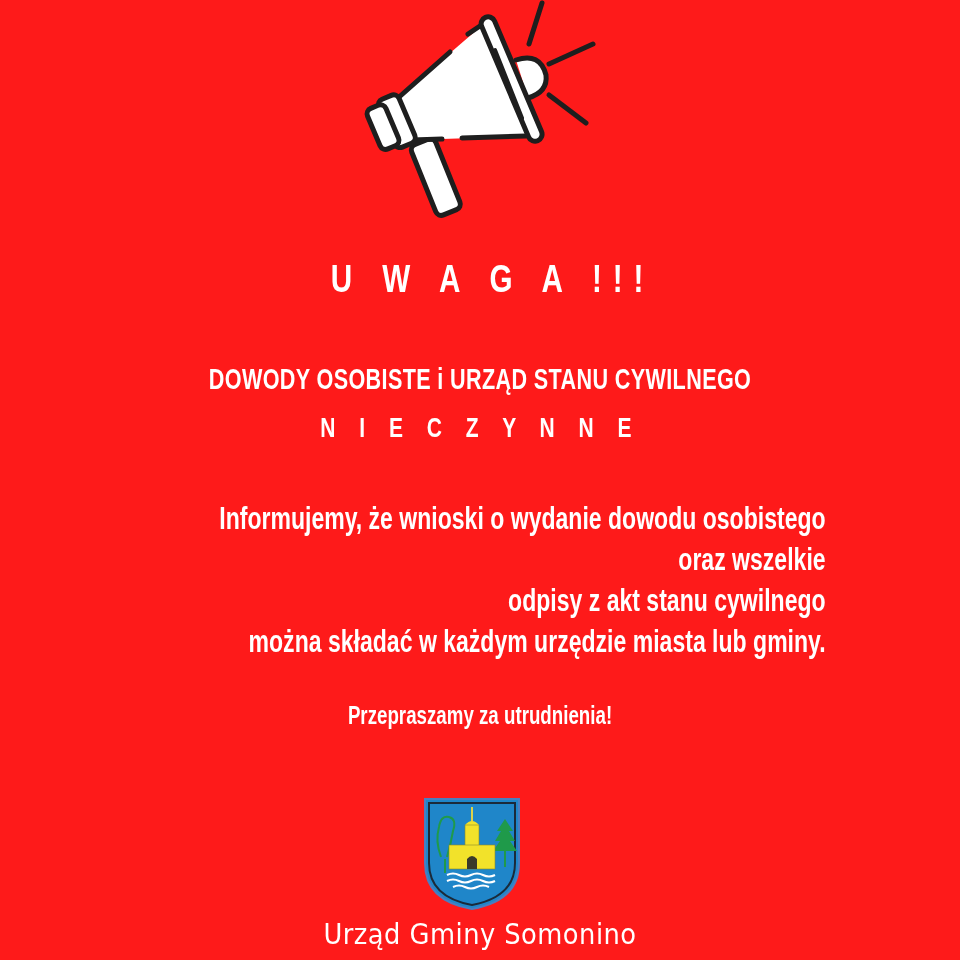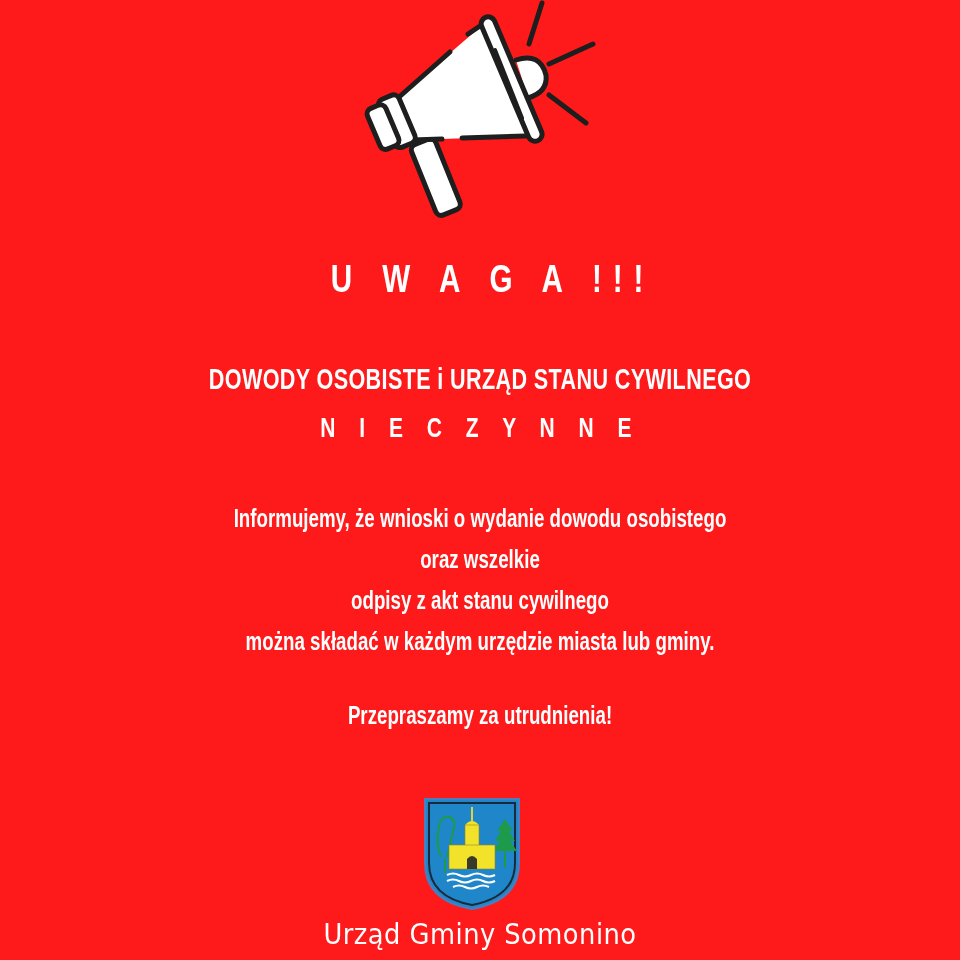--- a/index.html
+++ b/index.html
@@ -57,23 +57,23 @@
       transform: scaleX(0.75);
       transform-origin: center;
       padding-left: 12px;
       margin-left: -10px;
     }
     .body-lines {
       position: absolute;
       left: 0;
       top: 498px;
       width: 960px;
-      text-align: center;
+      text-align: right;
       font-weight: bold;
-      font-size: 26px;
+      font-size: 32px;
       line-height: 41px;
     }
     .body-lines div {
       transform: scaleX(0.72);
       transform-origin: center;
       white-space: nowrap;
     }
     .apology {
       top: 700px;
       font-size: 26px;

